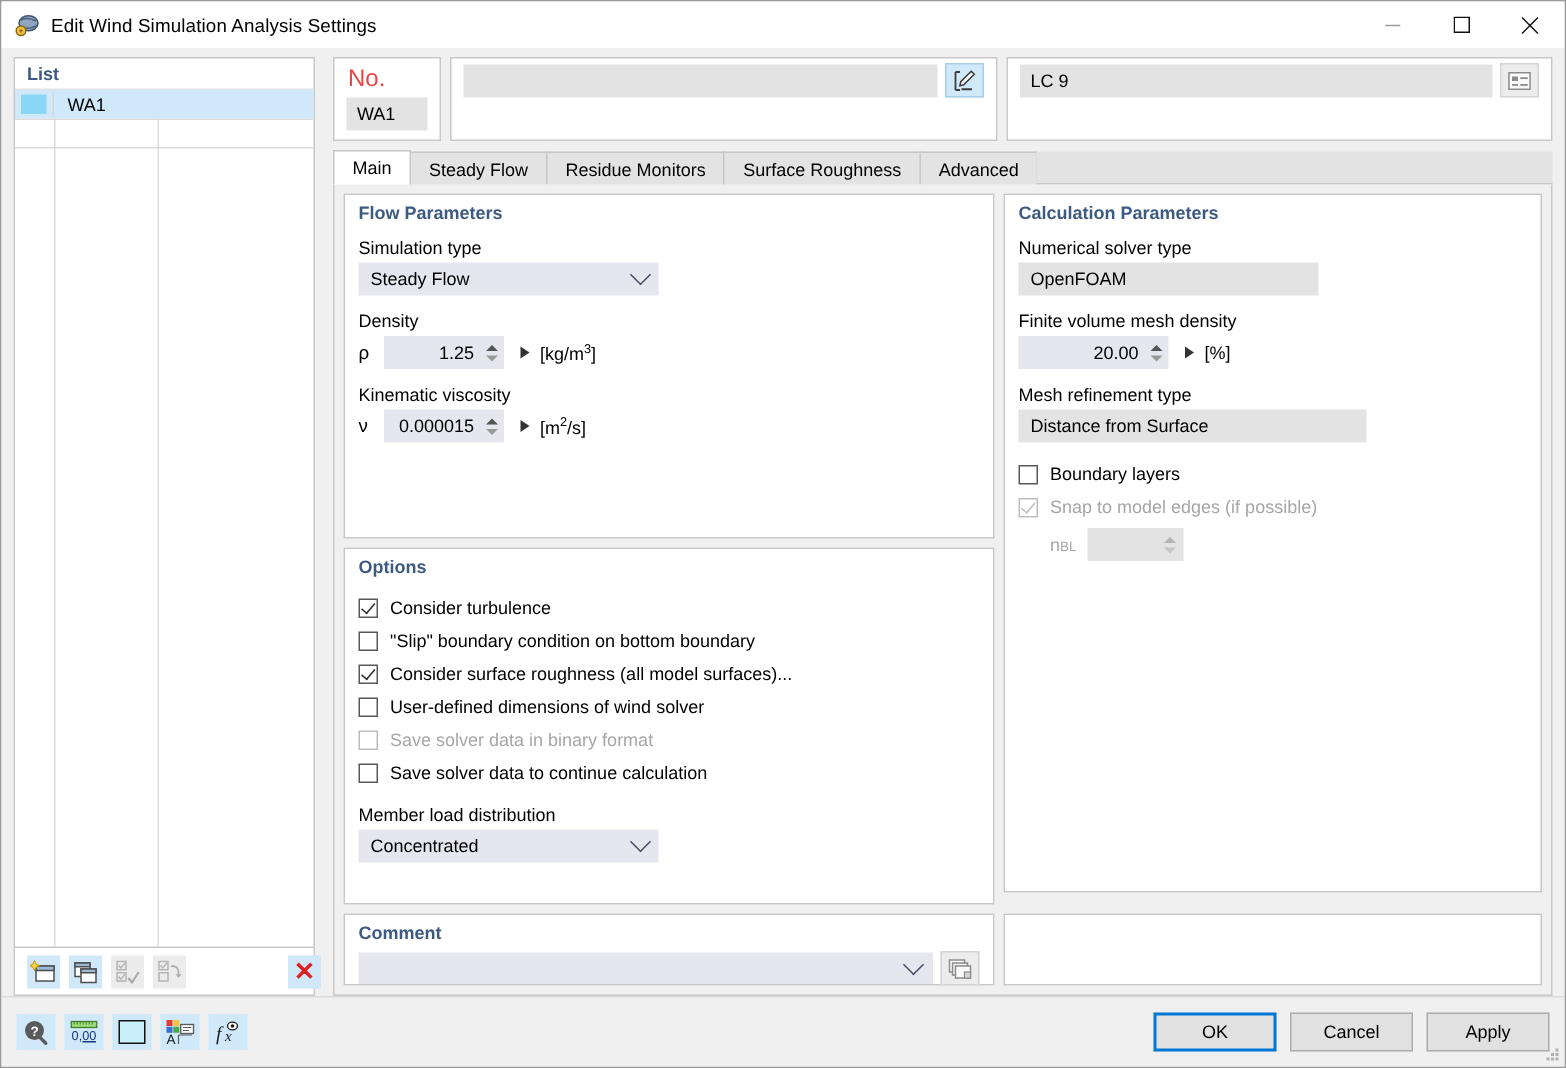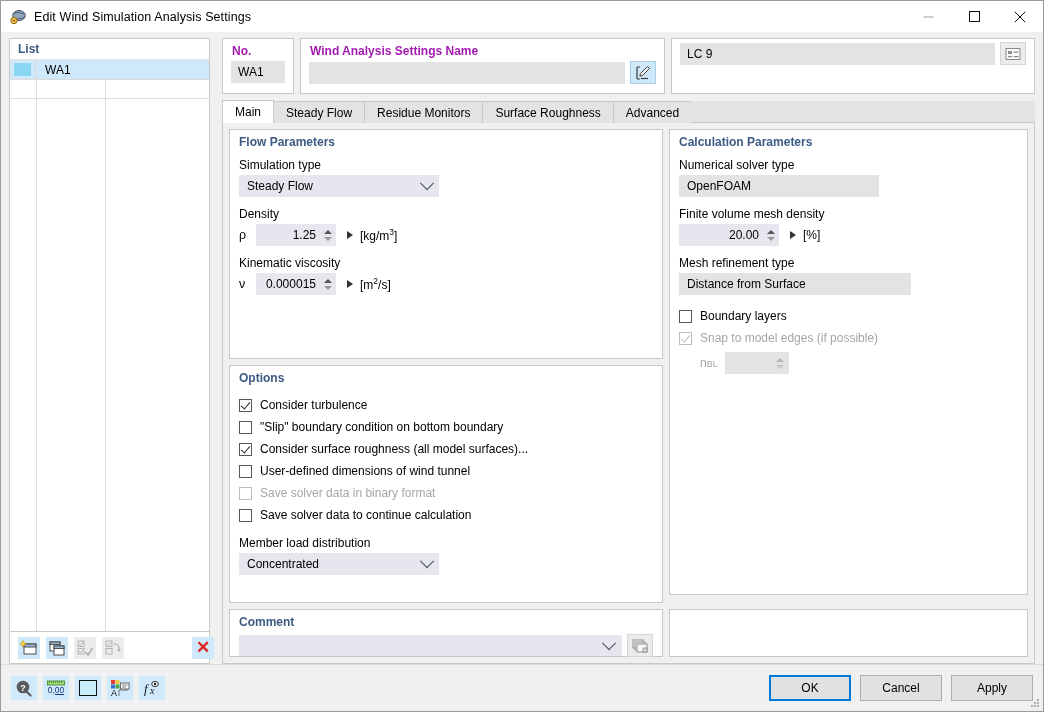--- a/index.html
+++ b/index.html
@@ -166,23 +166,23 @@
     flex: 0 0 auto;
     height: 56px;
   }
   .group-box {
     background: #ffffff;
     border: 1px solid #c8c8c8;
     box-sizing: border-box;
     position: relative;
   }
   .gb-title {
-    font-weight: bold;
-    color: #a21caf;
-    font-size: 12px;
+    font-weight: normal;
+    color: #ef4444;
+    font-size: 16px;
     padding: 5px 0 0 9px;
   }
   .no-box { width: 72px; flex: 0 0 72px; }
   .name-box { flex: 1 1 auto; }
   .assigned-box { width: 364px; flex: 0 0 364px; }
 
   .field-readonly {
     background: #e3e3e3;
     height: 22px;
     box-sizing: border-box;
@@ -544,21 +544,20 @@
       <div class="top-strip">
 
         <div class="group-box no-box">
           <div class="gb-title">No.</div>
           <div style="padding:3px 8px 0 8px;">
             <div class="field-readonly">WA1</div>
           </div>
         </div>
 
         <div class="group-box name-box">
-          <div class="gb-title">Wind Analysis Settings Name</div>
           <div class="row-flex">
             <input class="field-input" style="flex: 1 1 auto; border: none; outline: none; font-family: &quot;Liberation Sans&quot;, sans-serif; font-size: 12px; padding-left: 7px;" value="">
             <div class="icon-btn">
               <svg width="16" height="16" viewBox="0 0 16 16">
                 <path d="M2 2 h3 M2 2 v12 M2 14 h3" stroke="#3b3b3b" stroke-width="1.2" fill="none"></path>
                 <path d="M12.5 1.5 l2 2 -7 7 -2.6 .6 .6 -2.6z" fill="#f5f5f5" stroke="#3b3b3b" stroke-width="1"></path>
                 <path d="M6 13.5 h7" stroke="#3b3b3b" stroke-width="1.2"></path>
               </svg>
             </div>
           </div>
@@ -643,21 +642,21 @@
             <div class="cb-row">
               <span class="cb"></span>
               <span class="cb-label">"Slip" boundary condition on bottom boundary</span>
             </div>
             <div class="cb-row">
               <span class="cb checked"></span>
               <span class="cb-label">Consider surface roughness (all model surfaces)...</span>
             </div>
             <div class="cb-row">
               <span class="cb"></span>
-              <span class="cb-label">User-defined dimensions of wind tunnel</span>
+              <span class="cb-label">User-defined dimensions of wind solver</span>
             </div>
             <div class="cb-row">
               <span class="cb dis"></span>
               <span class="cb-label dis-text">Save solver data in binary format</span>
             </div>
             <div class="cb-row">
               <span class="cb"></span>
               <span class="cb-label">Save solver data to continue calculation</span>
             </div>
 

